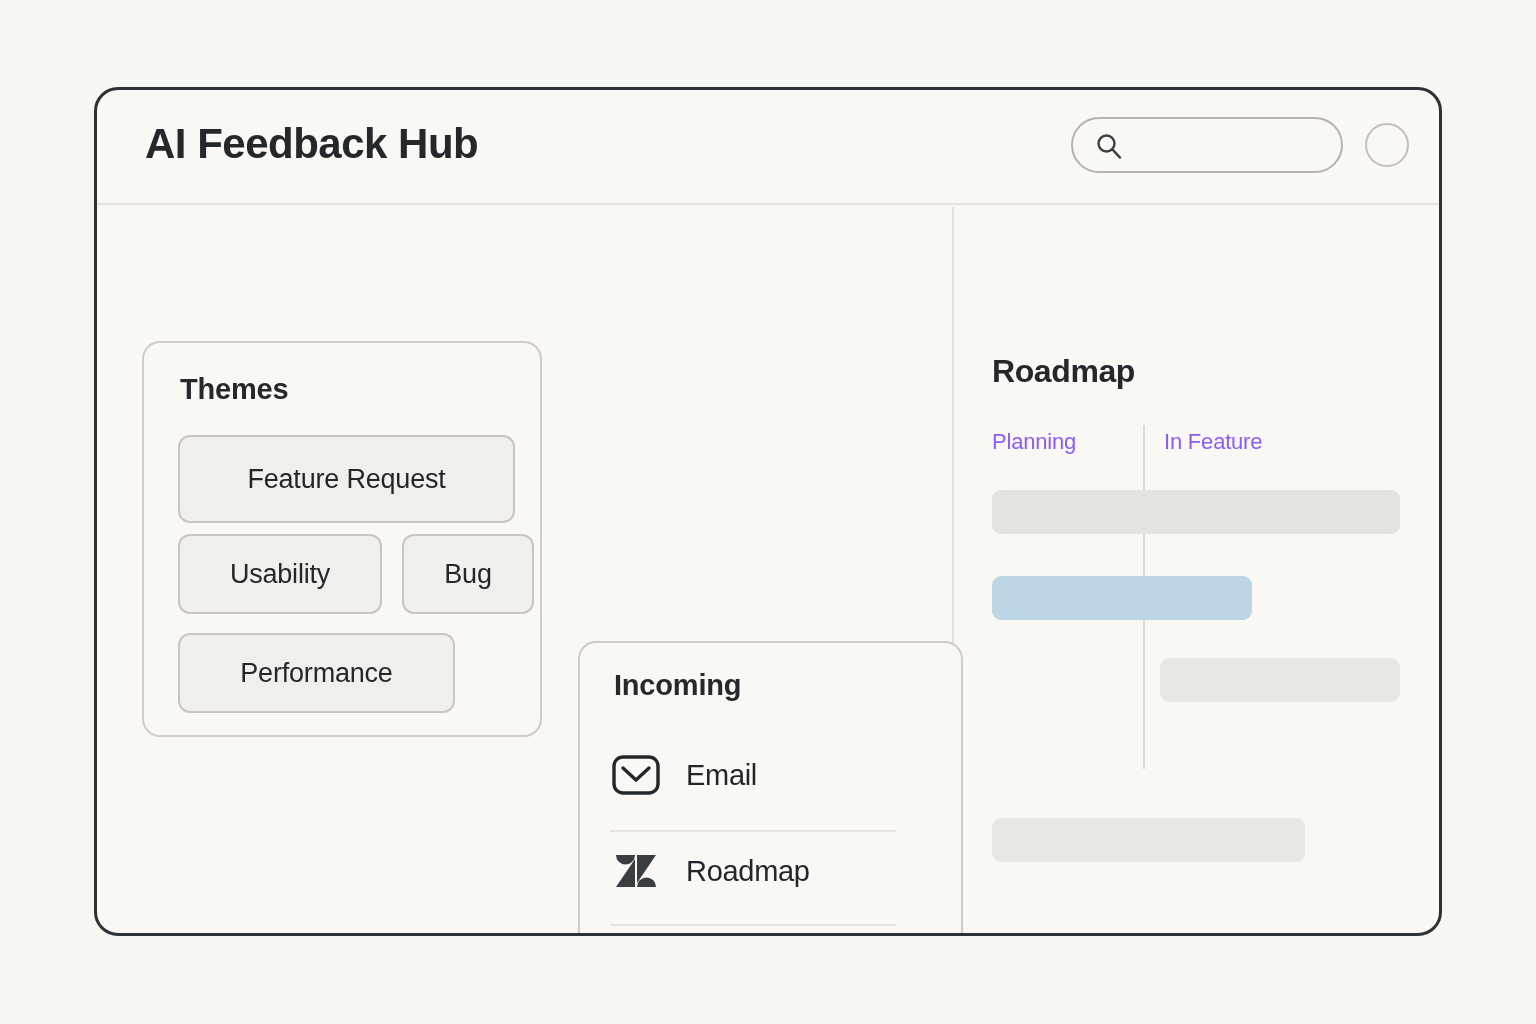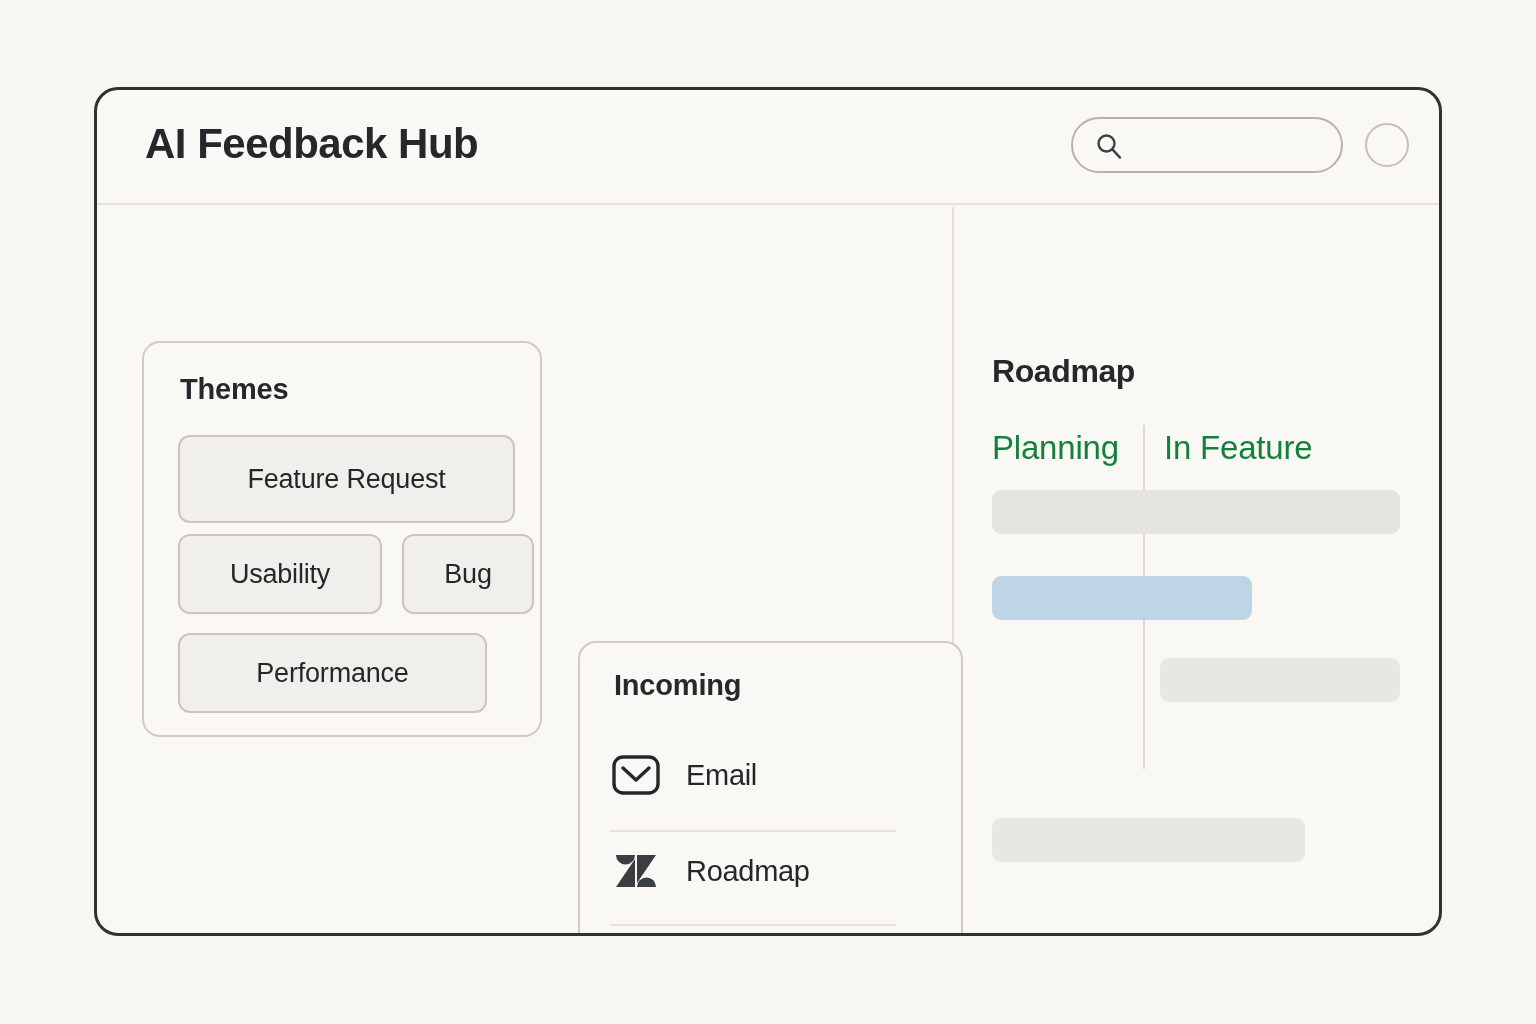--- a/index.html
+++ b/index.html
@@ -155,21 +155,21 @@
     justify-content: center;
     font-size: 27px;
     color: #23272a;
     letter-spacing: -0.2px;
     white-space: nowrap;
     cursor: pointer;
   }
   #chip-0 { left: 34px; top: 92px;  width: 337px; height: 88px; }
   #chip-1 { left: 34px; top: 191px; width: 204px; height: 80px; }
   #chip-2 { left: 258px; top: 191px; width: 132px; height: 80px; }
-  #chip-3 { left: 34px; top: 290px; width: 309px; height: 80px; }
+  #chip-3 { left: 34px; top: 290px; width: 277px; height: 80px; }
 
   
   #sentiment-card {
     left: 481px;
     top: 133px;
     width: 345px;
     height: 243px;
   }
   #sentiment-title { left: 34px; top: 26px; }
   .bar-track {
@@ -236,22 +236,22 @@
     position: absolute;
     left: 0;
     top: 16px;
     font-size: 32px;
     font-weight: 600;
     color: #24282b;
     letter-spacing: -0.4px;
   }
   .roadmap-col-label {
     position: absolute;
-    font-size: 33px;
-    color: #15803d;
+    font-size: 22px;
+    color: #8b5cf6;
     letter-spacing: -0.2px;
     white-space: nowrap;
   }
   #col-label-0 { left: 0px; top: 92px; }
   #col-label-1 { left: 172px; top: 92px; }
   #roadmap-col-divider {
     position: absolute;
     left: 151px;
     top: 88px;
     width: 2px;

